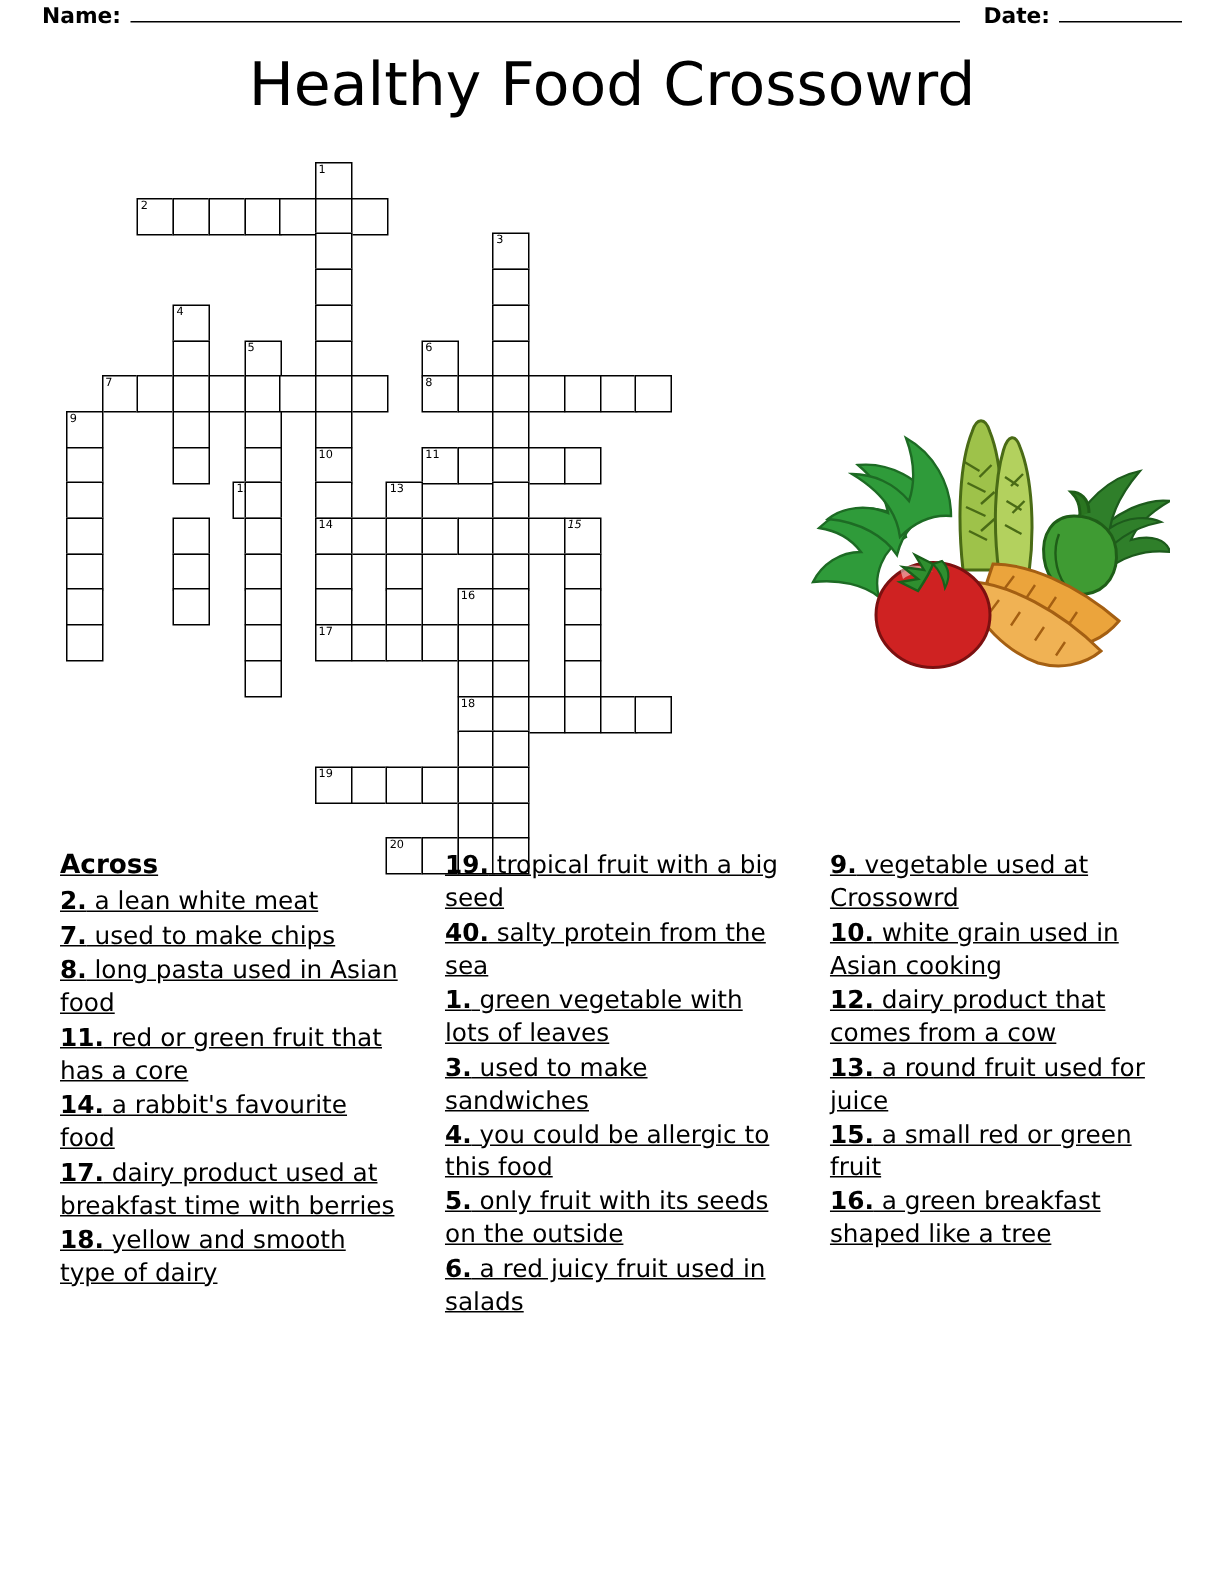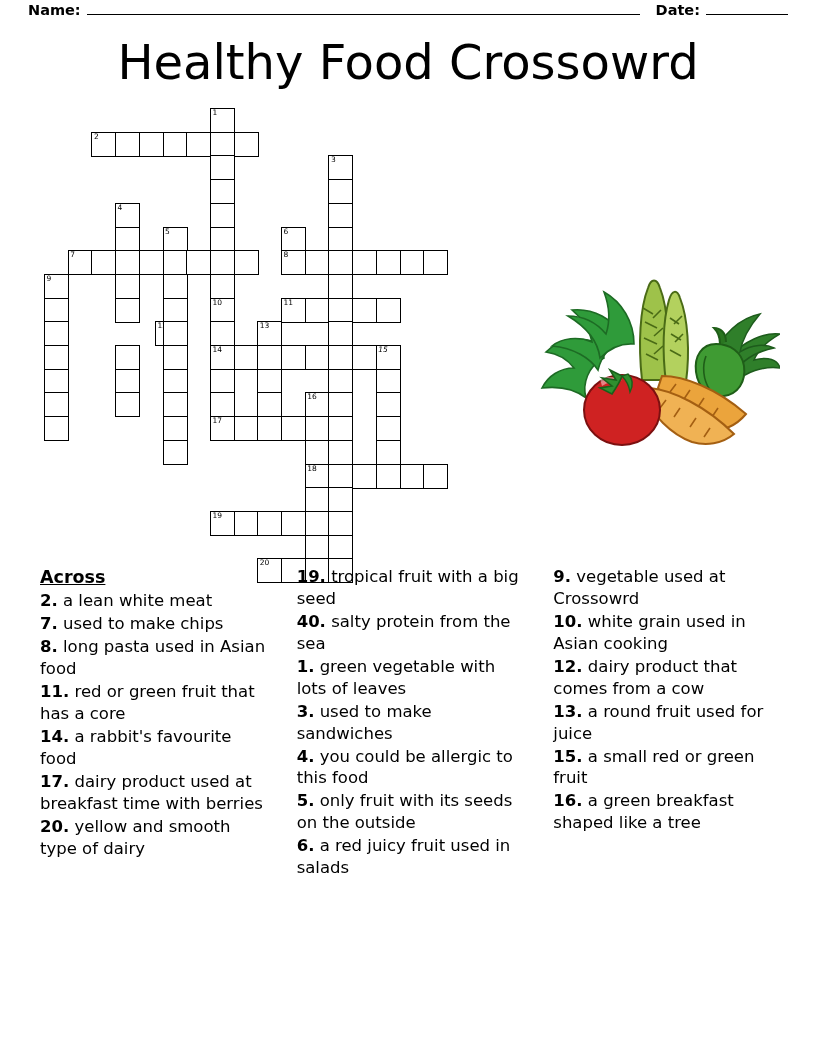--- a/index.html
+++ b/index.html
@@ -48,21 +48,21 @@
     height: 12px;
   }
 
   
   .title {
     position: absolute;
     top: 34px;
     left: 0;
     width: 816px;
     text-align: center;
-    font-size: 48px;
+    font-size: 40px;
     font-weight: normal;
     letter-spacing: 0px;
     font-family: "DejaVu Sans", sans-serif;
   }
 
   
   #grid-wrap {
     position: absolute;
     left: 44px;
     top: 108px;
@@ -110,20 +110,21 @@
   .clue-head {
     font-weight: bold;
     text-decoration: underline;
     font-size: 17.5px;
     margin: 0 0 1px 0;
     break-after: avoid;
   }
   .clue {
     margin: 0 0 1px 0;
     break-inside: avoid;
+    text-decoration: underline;
   }
   .clue b { font-weight: bold; }
 </style>
 </head>
 <body>
 
 <div class="page">
 
   <div class="header-line">
     <span>Name:</span>
@@ -335,21 +336,21 @@
   </div>
 
   <div id="clues">
       <div class="clue-head">Across</div>
       <p class="clue"><b>2.</b><span> a lean white meat</span></p>
       <p class="clue"><b>7.</b><span> used to make chips</span></p>
       <p class="clue"><b>8.</b><span> long pasta used in Asian food</span></p>
       <p class="clue"><b>11.</b><span> red or green fruit that has a core</span></p>
       <p class="clue"><b>14.</b><span> a rabbit's favourite food</span></p>
       <p class="clue"><b>17.</b><span> dairy product used at breakfast time with berries</span></p>
-      <p class="clue"><b>20.</b><span> yellow and smooth type of dairy</span></p>
+      <p class="clue"><b>18.</b><span> yellow and smooth type of dairy</span></p>
       <p class="clue"><b>19.</b><span> tropical fruit with a big seed</span></p>
       <p class="clue"><b>40.</b><span> salty protein from the sea</span></p>
       <p class="clue"><b>1.</b><span> green vegetable with lots of leaves</span></p>
       <p class="clue"><b>3.</b><span> used to make sandwiches</span></p>
       <p class="clue"><b>4.</b><span> you could be allergic to this food</span></p>
       <p class="clue"><b>5.</b><span> only fruit with its seeds on the outside</span></p>
       <p class="clue"><b>6.</b><span> a red juicy fruit used in salads</span></p>
       <p class="clue"><b>9.</b><span> vegetable used at Crossowrd</span></p>
       <p class="clue"><b>10.</b><span> white grain used in Asian cooking</span></p>
       <p class="clue"><b>12.</b><span> dairy product that comes from a cow</span></p>

